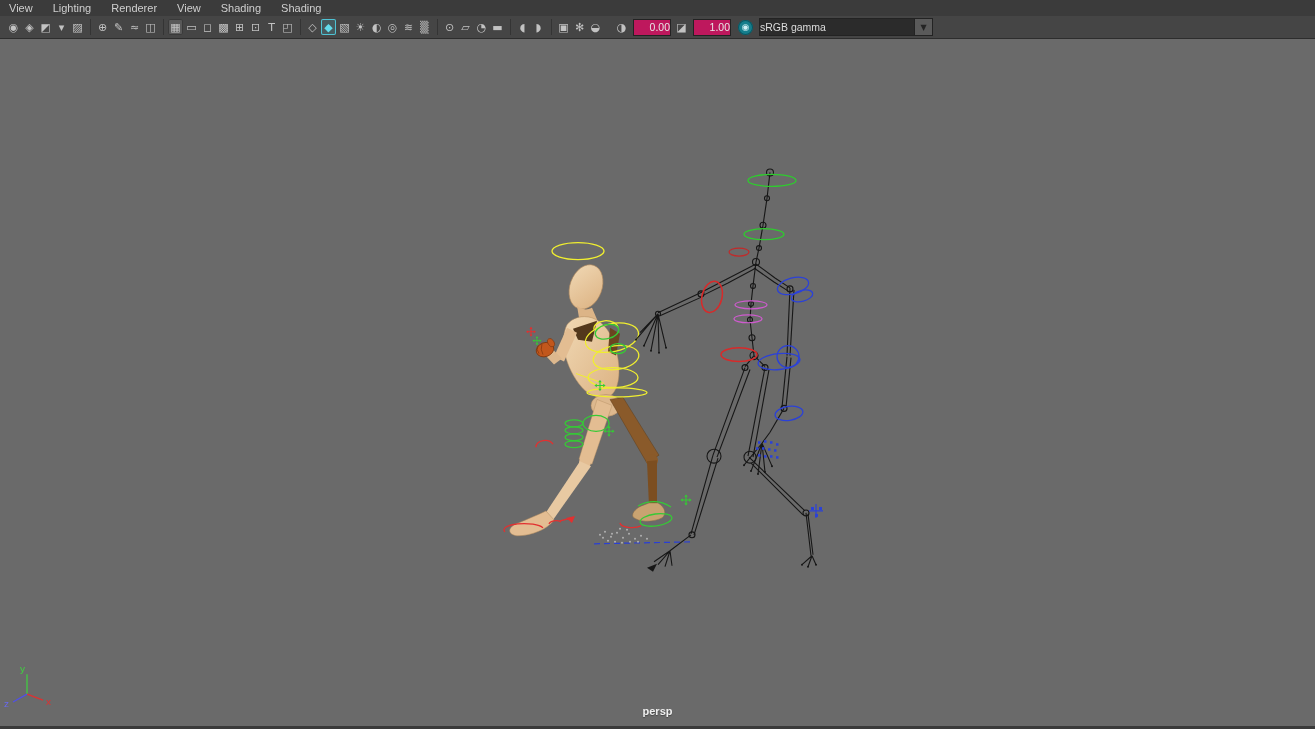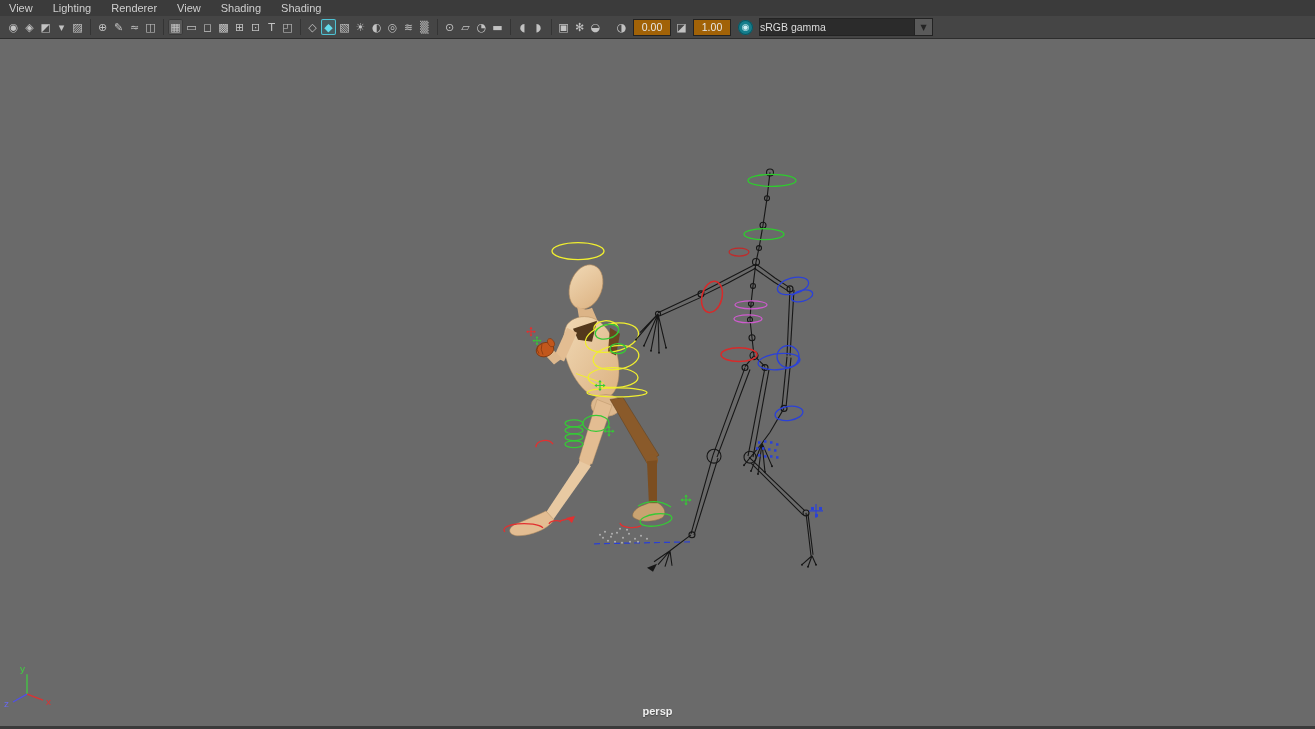--- a/index.html
+++ b/index.html
@@ -9,22 +9,22 @@
            display:flex;align-items:center;z-index:5;}
   .menu-item{color:#cfcfcf;font-size:11px;padding:0 11px 0 9px;cursor:default;line-height:16px;}
   .toolbar{position:absolute;top:16px;left:0;right:0;height:22px;background:#454545;
            border-bottom:1px solid #2d2d2d;display:flex;align-items:center;padding-left:6px;z-index:5;}
   .ticon{width:15px;height:16px;margin-right:1px;display:flex;align-items:center;justify-content:center;
          font-size:11px;color:#c2c2c2;font-family:"DejaVu Sans",sans-serif;border-radius:2px;flex:0 0 auto;}
   .ticon.active{color:#63dbeb;background:rgba(80,190,210,.18);box-shadow:inset 0 0 0 1px #4fc3d4;}
   .ticon.pressed{background:#585858;box-shadow:inset 0 0 0 1px #3a3a3a;}
   .tsep{width:1px;height:16px;background:#343434;margin:0 4px;flex:0 0 auto;}
   .mleft{margin-left:10px;}
-  .tfield{width:36px;height:15px;background:#a16207;border:1px solid #232323;color:#e6e6e6;
-          font-size:10.5px;text-align:center;margin:0 3px;padding:0;flex:0 0 auto;
+  .tfield{width:36px;height:15px;background:#be185d;border:1px solid #232323;color:#e6e6e6;
+          font-size:10.5px;text-align:right;margin:0 3px;padding:0;flex:0 0 auto;
           font-family:"Liberation Sans",sans-serif;}
   .cm-icon{width:15px;height:15px;border-radius:50%;background:#157e8c;color:#cfeff4;display:flex;
            align-items:center;justify-content:center;font-size:9px;margin:0 4px;flex:0 0 auto;
            box-shadow:inset 0 0 0 1px #0b5560;font-family:"DejaVu Sans",sans-serif;}
   .dropdown{width:172px;height:16px;background:#2b2b2b;border:1px solid #232323;display:flex;
             align-items:center;margin-left:2px;flex:0 0 auto;}
   .dd-label{flex:1;color:#dcdcdc;font-size:10.5px;white-space:nowrap;overflow:hidden;}
   .dd-arrow{width:17px;height:100%;background:#5a5a5a;display:flex;align-items:center;justify-content:center;
             color:#242424;font-size:8px;border-left:1px solid #232323;font-family:"DejaVu Sans",sans-serif;}
   .viewport{position:absolute;top:39px;left:0;right:0;bottom:0;background:#6a6a6a;

